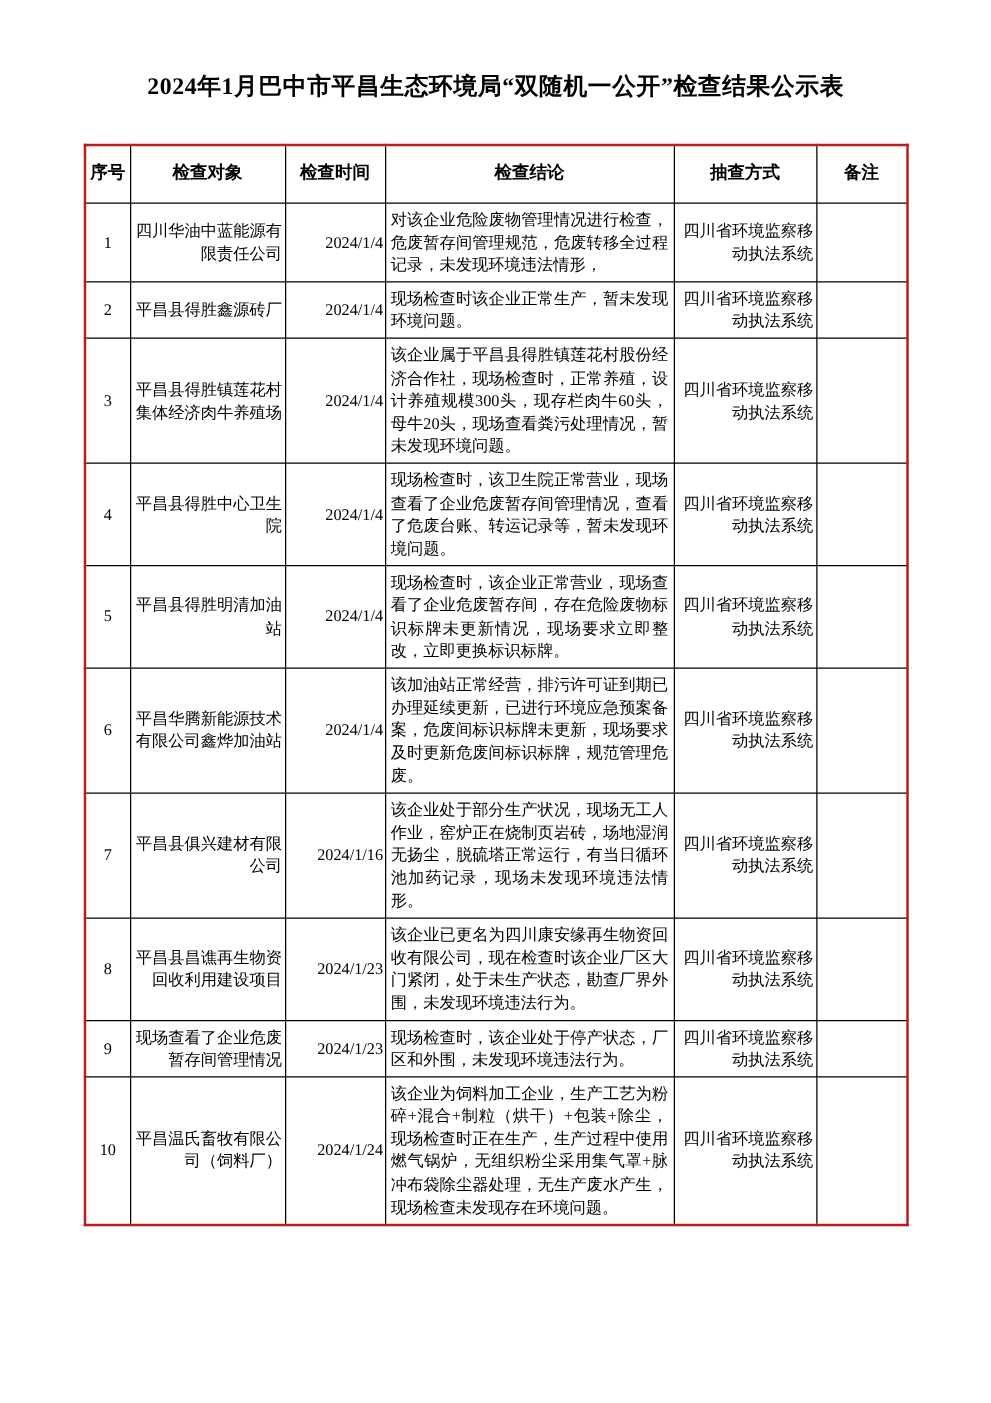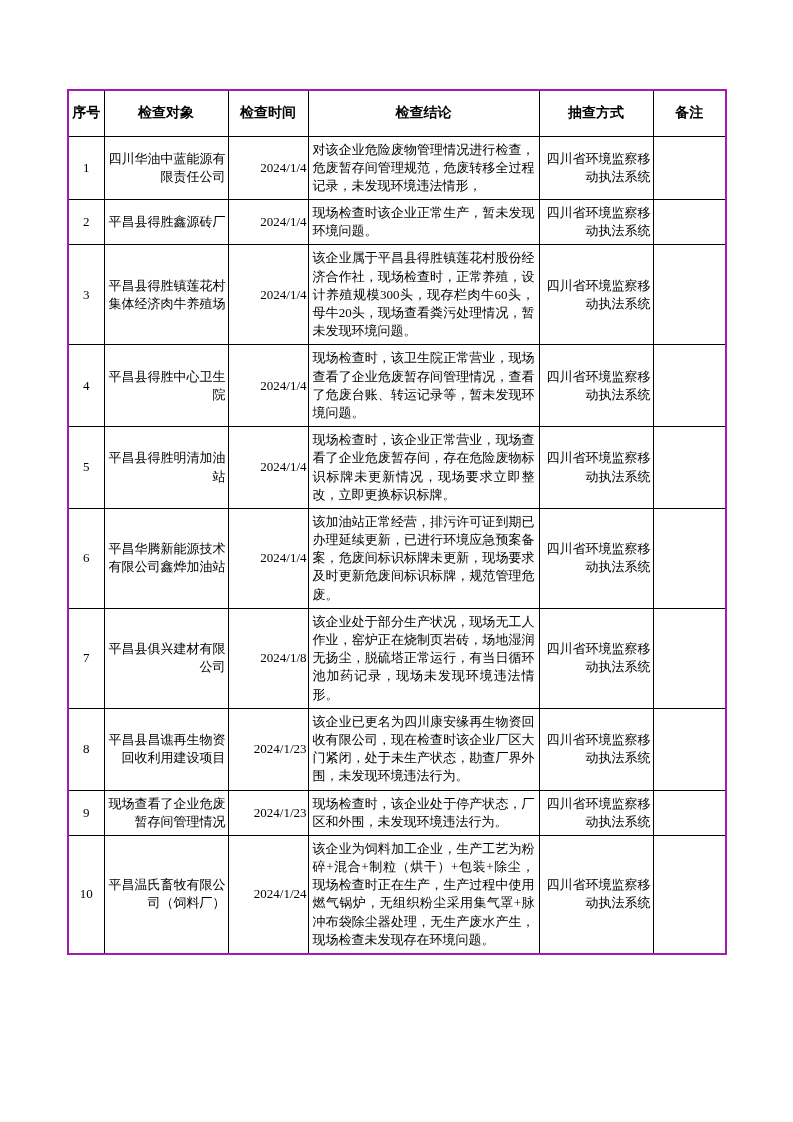--- a/index.html
+++ b/index.html
@@ -23,21 +23,21 @@
     font-size: 19px;
     font-weight: bold;
     letter-spacing: 0.5px;
     color: #000000;
   }
   table.report {
     margin: 33px 0 0 67px;
     width: 658px;
     border-collapse: collapse;
     table-layout: fixed;
-    border: 2px solid #a21caf;
+    border: 2px solid #b91c1c;
   }
   table.report th,
   table.report td {
     border: 1px solid #000000;
     vertical-align: middle;
     font-size: 13px;
     line-height: 1.4;
     word-break: break-all;
     overflow-wrap: break-word;
   }
@@ -53,20 +53,21 @@
   td.col-date      { text-align: right;   padding: 3px 1px 3px 3px; }
   td.col-conclusion{ text-align: justify;padding: 4px 4px; }
   td.col-method    { text-align: right; padding: 3px 2px; }
   td.col-remark    { padding: 2px; }
 </style>
 </head>
 <body>
 
 <div class="page">
 
+  <div class="doc-title">2024年1月巴中市平昌生态环境局“双随机一公开”检查结果公示表</div>
 
   <table class="report">
     <colgroup>
       <col style="width:36px">
       <col style="width:124px">
       <col style="width:80px">
       <col style="width:231px">
       <col style="width:114px">
       <col style="width:73px">
     </colgroup>
@@ -125,21 +126,21 @@
           <td class="col-no">6</td>
           <td class="col-target">平昌华腾新能源技术有限公司鑫烨加油站</td>
           <td class="col-date">2024/1/4</td>
           <td class="col-conclusion">该加油站正常经营，排污许可证到期已办理延续更新，已进行环境应急预案备案，危废间标识标牌未更新，现场要求及时更新危废间标识标牌，规范管理危废。</td>
           <td class="col-method">四川省环境监察移动执法系统</td>
           <td class="col-remark"></td>
         </tr>
         <tr>
           <td class="col-no">7</td>
           <td class="col-target">平昌县俱兴建材有限公司</td>
-          <td class="col-date">2024/1/8</td>
+          <td class="col-date">2024/1/16</td>
           <td class="col-conclusion">该企业处于部分生产状况，现场无工人作业，窑炉正在烧制页岩砖，场地湿润无扬尘，脱硫塔正常运行，有当日循环池加药记录，现场未发现环境违法情形。</td>
           <td class="col-method">四川省环境监察移动执法系统</td>
           <td class="col-remark"></td>
         </tr>
         <tr>
           <td class="col-no">8</td>
           <td class="col-target">平昌县昌谯再生物资回收利用建设项目</td>
           <td class="col-date">2024/1/23</td>
           <td class="col-conclusion">该企业已更名为四川康安缘再生物资回收有限公司，现在检查时该企业厂区大门紧闭，处于未生产状态，勘查厂界外围，未发现环境违法行为。</td>
           <td class="col-method">四川省环境监察移动执法系统</td>

